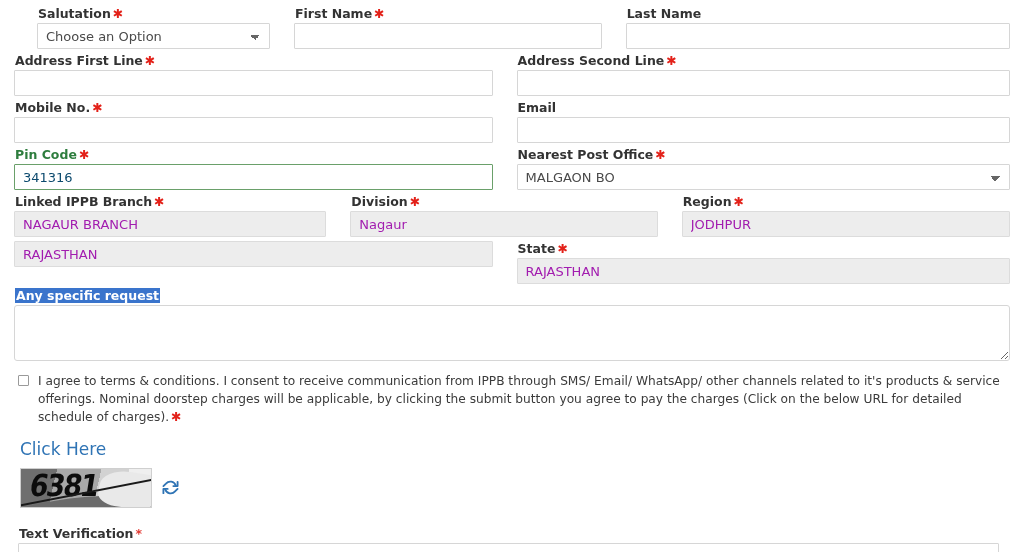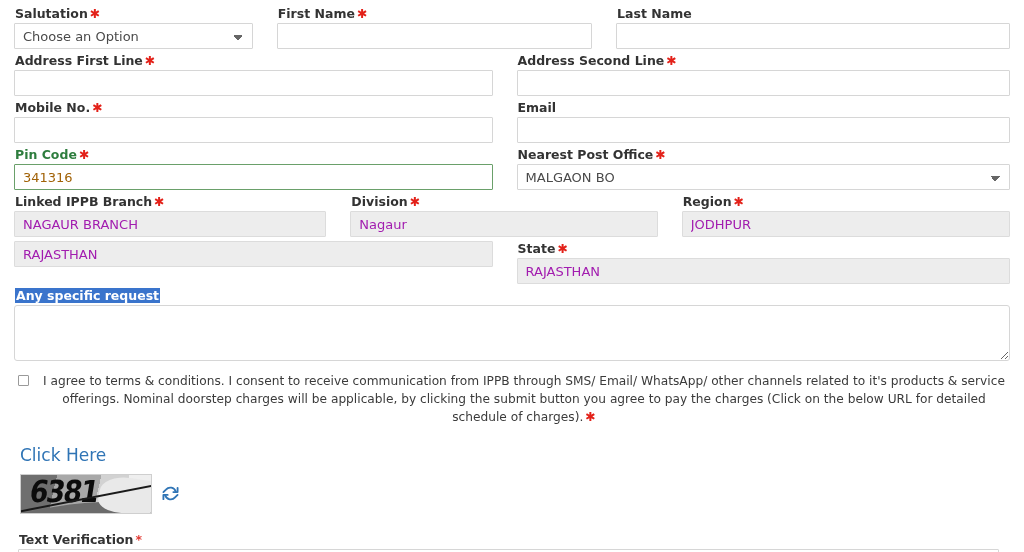--- a/index.html
+++ b/index.html
@@ -19,42 +19,42 @@
   .lbl.green{color:#2e7d3e;}
   .req{color:#e32119;font-weight:bold;margin-left:2px;font-size:12.5px;}
   .req.plain{color:#e23b34;}
   .ctl{
     box-sizing:border-box;width:100%;height:26px;
     border:1px solid #d6d6d6;border-radius:1px;background:#ffffff;
     font-family:"DejaVu Sans","Liberation Sans",sans-serif;
     font-size:13px;color:#4a4a4a;padding:0 8px;outline:none;
     display:block;
   }
-  .ctl.valid{border-color:#6aa06a;color:#a16207;}
+  .ctl.valid{border-color:#6aa06a;color:#0c4a6e;}
   .ctl.disabled{background:#ededed;border-color:#dcdcdc;color:#a21caf;}
   select.ctl{
     appearance:none;-webkit-appearance:none;
     background-image:
       linear-gradient(45deg,transparent 50%,#666 50%),
       linear-gradient(135deg,#666 50%,transparent 50%);
     background-position:calc(100% - 14px) 11px,calc(100% - 9px) 11px;
     background-size:5px 5px,5px 5px;background-repeat:no-repeat;
     padding-right:26px;
   }
   .hl{
     display:inline-block;background:#3a74cc;color:#ffffff;
     font-weight:bold;font-size:12.5px;line-height:15px;padding:0 1px;
   }
   textarea.ta{
     box-sizing:border-box;width:100%;height:56px;resize:vertical;
     border:1px solid #d6d6d6;border-radius:3px;background:#ffffff;
     font-family:"DejaVu Sans","Liberation Sans",sans-serif;
     font-size:13px;color:#4a4a4a;padding:5px 8px;outline:none;display:block;
   }
-  .consent{display:flex;align-items:flex-start;margin:12px 0 16px 4px;text-align:center;}
+  .consent{display:flex;align-items:flex-start;margin:12px 0 10px 4px;}
   .cbx{
     width:11px;height:11px;box-sizing:border-box;
     border:1px solid #9a9a9a;background:#fff;border-radius:1px;
     margin:2px 9px 0 0;flex:0 0 auto;cursor:pointer;
   }
   .consent-text{
     font-size:12.2px;line-height:17.5px;color:#3b3b3b;max-width:975px;
   }
   .link{
     color:#2f74b5;font-size:17px;text-decoration:none;
@@ -83,21 +83,21 @@
   .refresh{margin-left:10px;cursor:pointer;flex:0 0 auto;line-height:0;}
   .tv{margin:18px 0 0 4px;}
 </style>
 </head>
 <body>
 
 <div class="form">
 
   
   <div class="row">
-    <div class="col" style="width:264px;">
+    <div class="col" style="width:264px;margin-left:23px;">
       <label class="lbl"><span>Salutation</span><span class="req">✱</span></label>
       <select class="ctl">
         <option>Choose an Option</option>
       </select>
     </div>
     <div class="col" style="width:341px;">
       <label class="lbl"><span>First Name</span><span class="req">✱</span></label>
       <input class="ctl" type="text" value="" style="">
     </div>
     <div class="col" style="width:396px;padding-right:0;">

